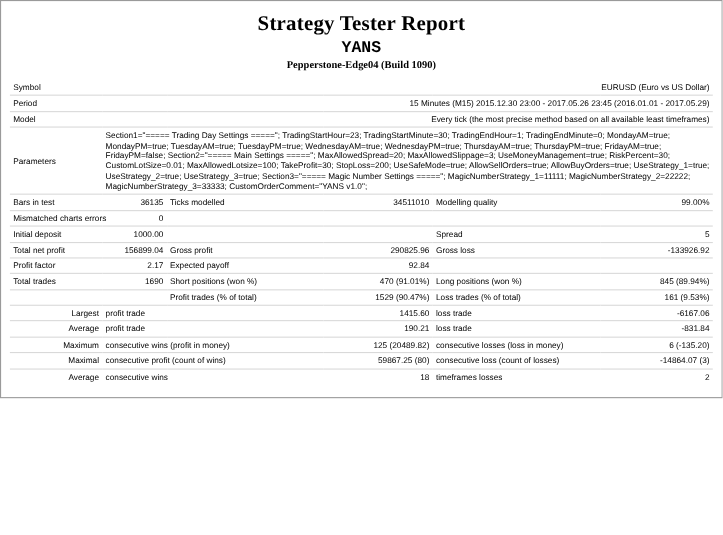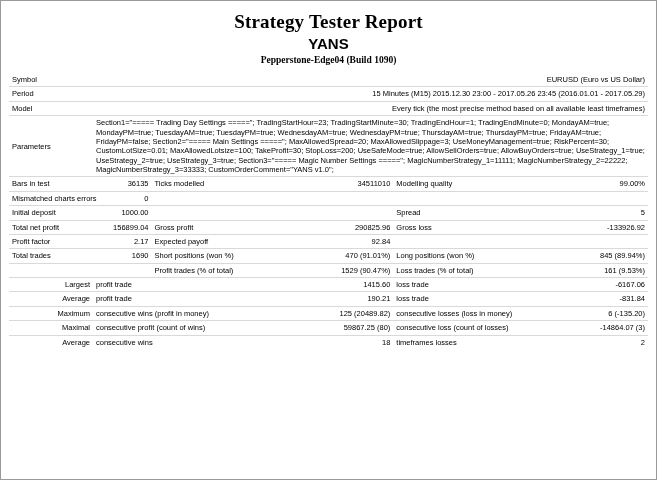--- a/index.html
+++ b/index.html
@@ -10,37 +10,37 @@
   body {
     width: 657px;
     height: 486px;
     font-family: "Liberation Sans", sans-serif;
     font-size: 7.5px;
     color: #000000;
     overflow: hidden;
   }
   .page {
     width: 657px;
-    height: 480px;
+    height: 362px;
     box-sizing: border-box;
     border: 1px solid #9a9a9a;
     padding: 6px 8px 0 8px;
     position: relative;
   }
   .title {
     text-align: center;
     font-family: "Liberation Serif", serif;
     font-size: 19px;
     font-weight: bold;
     margin-top: 4px;
     letter-spacing: 0.2px;
   }
   .subtitle {
     text-align: center;
-    font-family: Liberation Sans, sans-serif;
+    font-family: Liberation Mono, monospace;
     font-size: 15px;
     font-weight: bold;
     margin-top: 2px;
   }
   .broker {
     text-align: center;
     font-family: "Liberation Serif", serif;
     font-size: 9.5px;
     font-weight: bold;
     margin-top: 3px;

